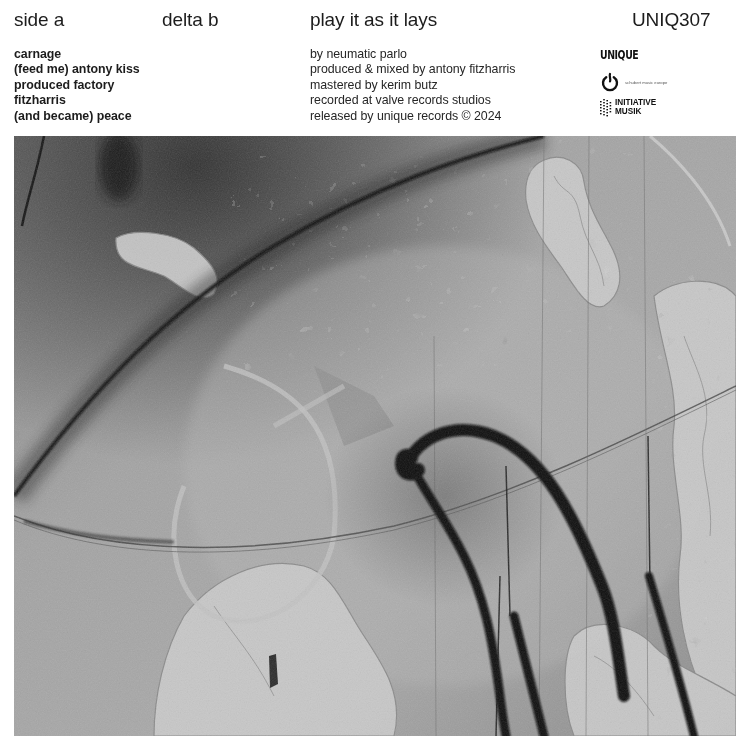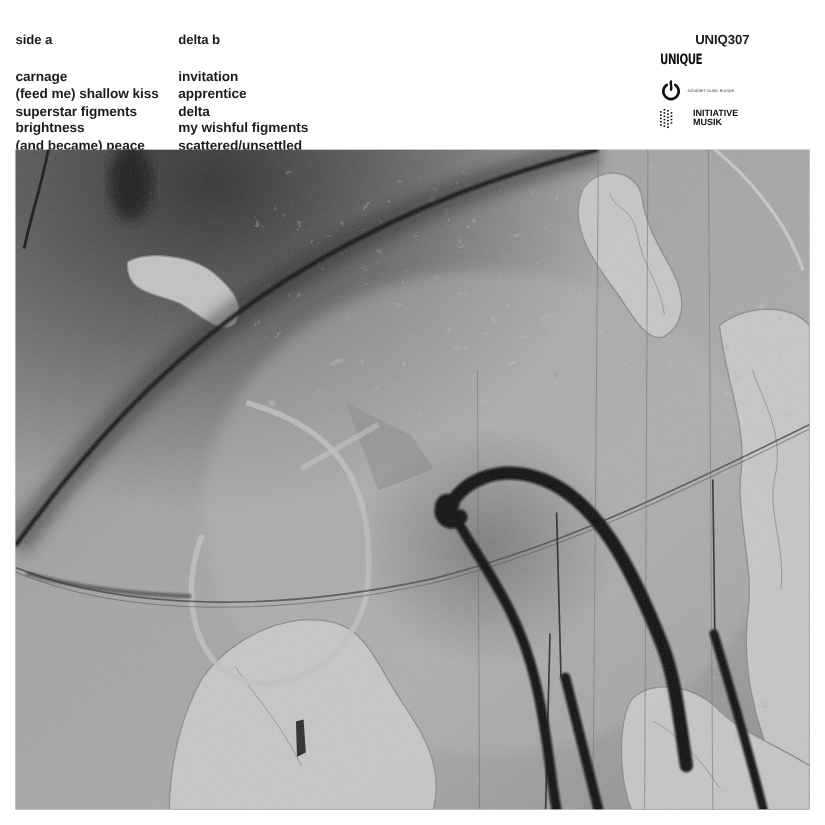--- a/index.html
+++ b/index.html
@@ -18,26 +18,26 @@
     .col {
       position: absolute;
       top: 11px;
     }
     .col-a { left: 14px; width: 145px; }
     .col-b { left: 162px; width: 145px; }
     .col-c { left: 310px; width: 285px; }
     .col-d { left: 632px; width: 140px; }
 
     .col-head {
-      font-size: 12px;
-      font-weight: 700;
+      font-size: 19px;
+      font-weight: 400;
       letter-spacing: -0.1px;
       line-height: 18px;
       height: 18px;
-      margin: 16px 0 18px 0;
+      margin: 0 0 18px 0;
       white-space: nowrap;
     }
     .list {
       margin: 0;
       padding: 0;
       list-style: none;
     }
     .list li {
       font-size: 12.4px;
       line-height: 15.4px;
@@ -87,21 +87,21 @@
     .logo-im {
       display: flex;
       align-items: center;
       margin-top: 5px;
       height: 20px;
     }
     .logo-im-text {
       font-size: 8.2px;
       font-weight: 700;
       line-height: 8.6px;
-      margin-left: 18px;
+      margin-left: 3px;
       color: #111;
       white-space: pre-line;
     }
 
     
     .photo {
       position: absolute;
       left: 14px;
       top: 136px;
       width: 722px;
@@ -113,39 +113,40 @@
       display: block;
     }
   </style>
 </head>
 <body>
 
 <section class="col col-a">
   <h2 class="col-head">side a</h2>
   <ul class="list">
     <li>carnage</li>
-    <li>(feed me) shallow kiss</li>
-    <li>superstar figments</li>
-    <li>brightness</li>
+    <li>(feed me) antony kiss</li>
+    <li>produced factory</li>
+    <li>fitzharris</li>
     <li>(and became) peace</li>
   </ul>
 </section>
 
 <section class="col col-b">
   <h2 class="col-head">delta b</h2>
+</section>
+
+<section class="col col-c">
+  <h1 class="col-head">play it as it lays</h1>
   <ul class="list">
-    <li>invitation</li>
-    <li>apprentice</li>
-    <li>delta</li>
-    <li>my wishful figments</li>
-    <li>scattered/unsettled</li>
+    <li>by neumatic parlo</li>
+    <li>produced &amp; mixed by antony fitzharris</li>
+    <li>mastered by kerim butz</li>
+    <li>recorded at valve records studios</li>
+    <li>released by unique records © 2024</li>
   </ul>
-</section>
-
-<section class="col col-c">
 </section>
 
 <section class="col col-d">
   <h2 class="col-head">UNIQ307</h2>
 </section>
 
 <div class="logos">
   <div class="logo-unique">UNIQUE</div>
 
   <div class="logo-sme">

